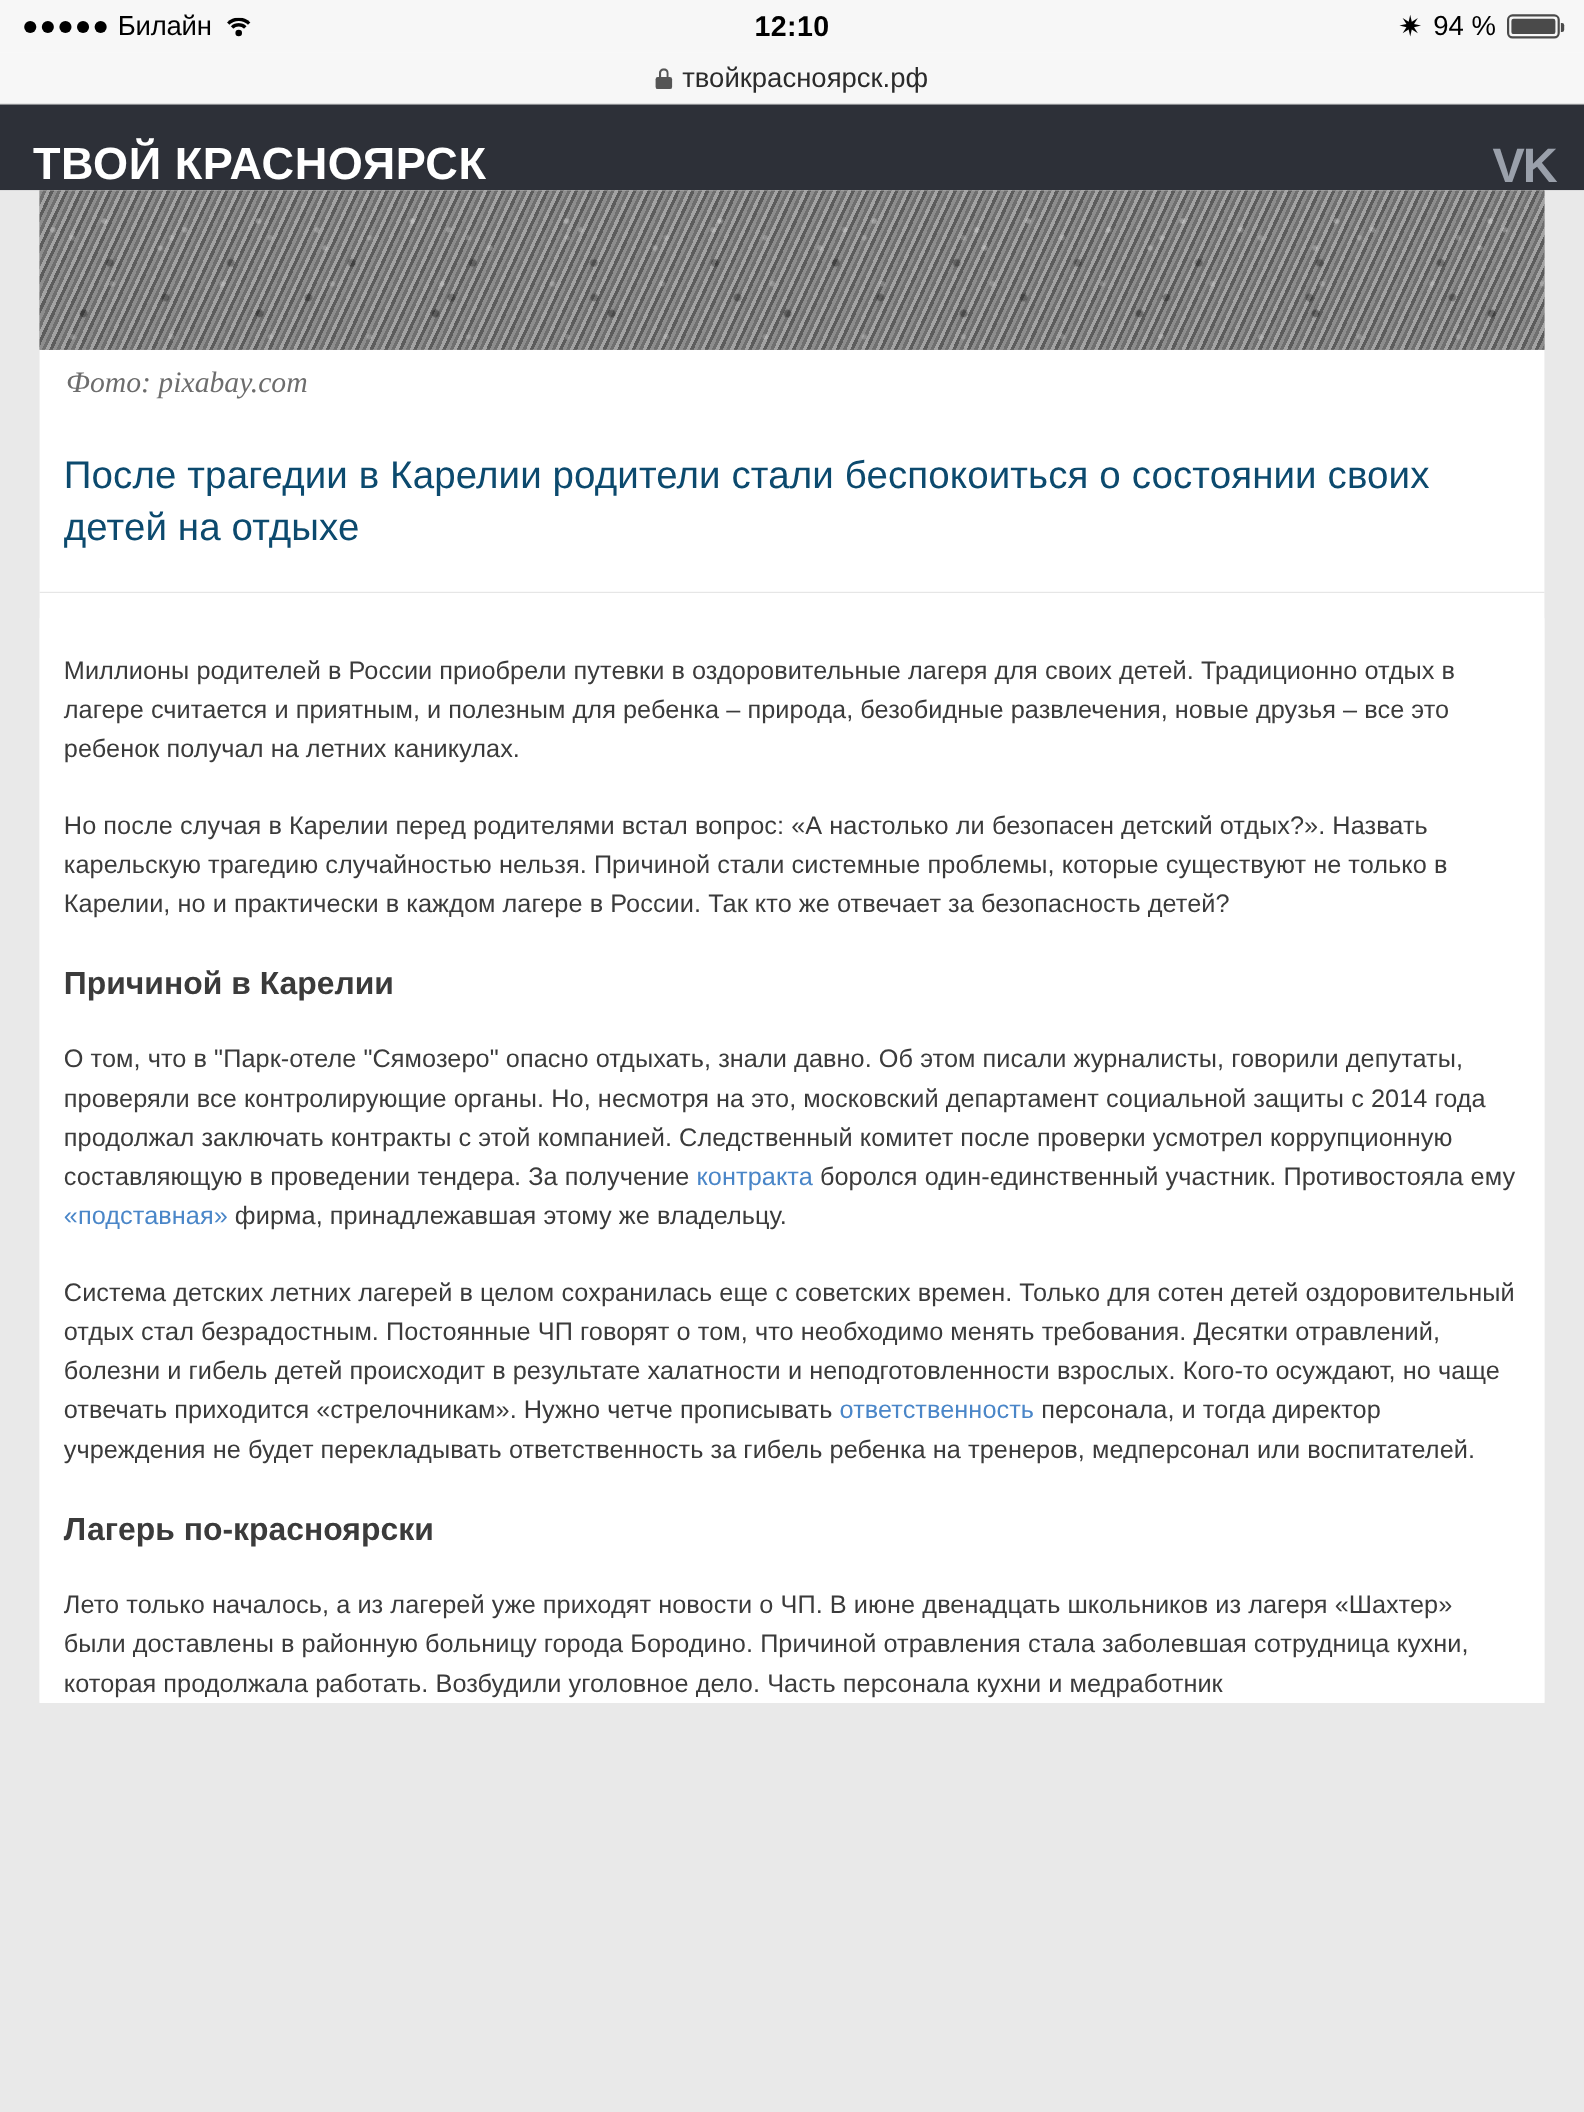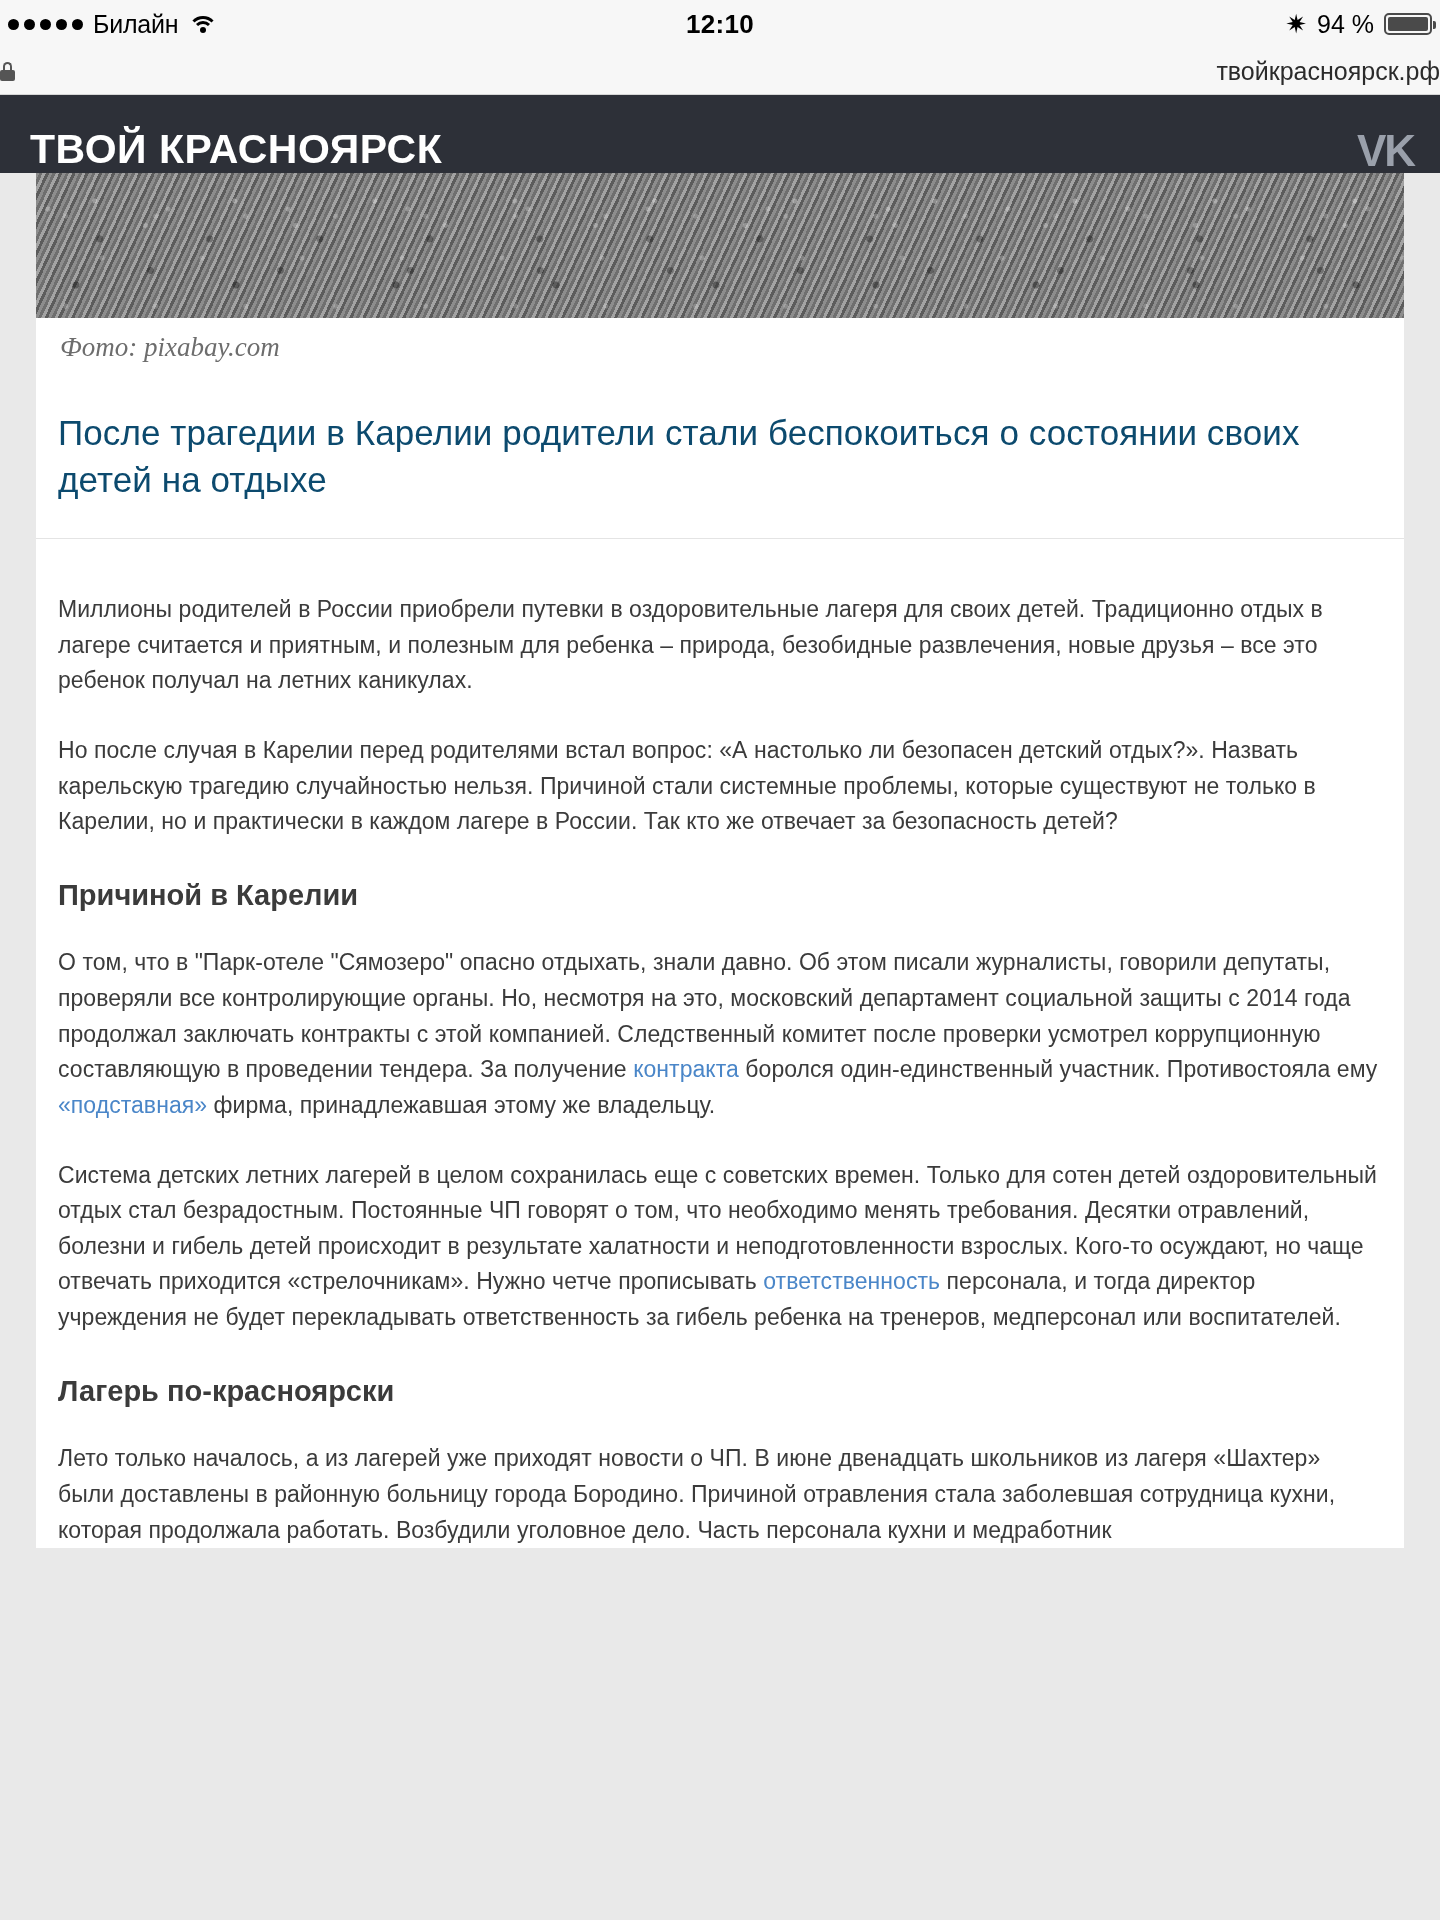--- a/index.html
+++ b/index.html
@@ -14,21 +14,21 @@
     overflow: hidden;
     position: relative;
   }
 
   
   .status-bar {
     height: 48px;
     background: #f7f7f7;
     display: flex;
     align-items: center;
-    padding: 0 8px;
+    padding: 0 22px;
     box-sizing: border-box;
     position: relative;
     font-size: 25px;
     color: #000;
   }
   .status-left {
     display: flex;
     align-items: center;
     gap: 10px;
   }
@@ -117,21 +117,21 @@
     background: #4a4a4a;
     border-radius: 2px;
   }
 
   
   .url-bar {
     height: 46px;
     background: #f7f7f7;
     display: flex;
     align-items: center;
-    justify-content: space-between;
+    justify-content: center;
     gap: 9px;
     font-size: 25px;
     color: #2b2b2b;
     border-bottom: 1px solid #d6d6d6;
   }
   .lock-icon {
     width: 15px;
     height: 19px;
     position: relative;
     display: inline-block;

